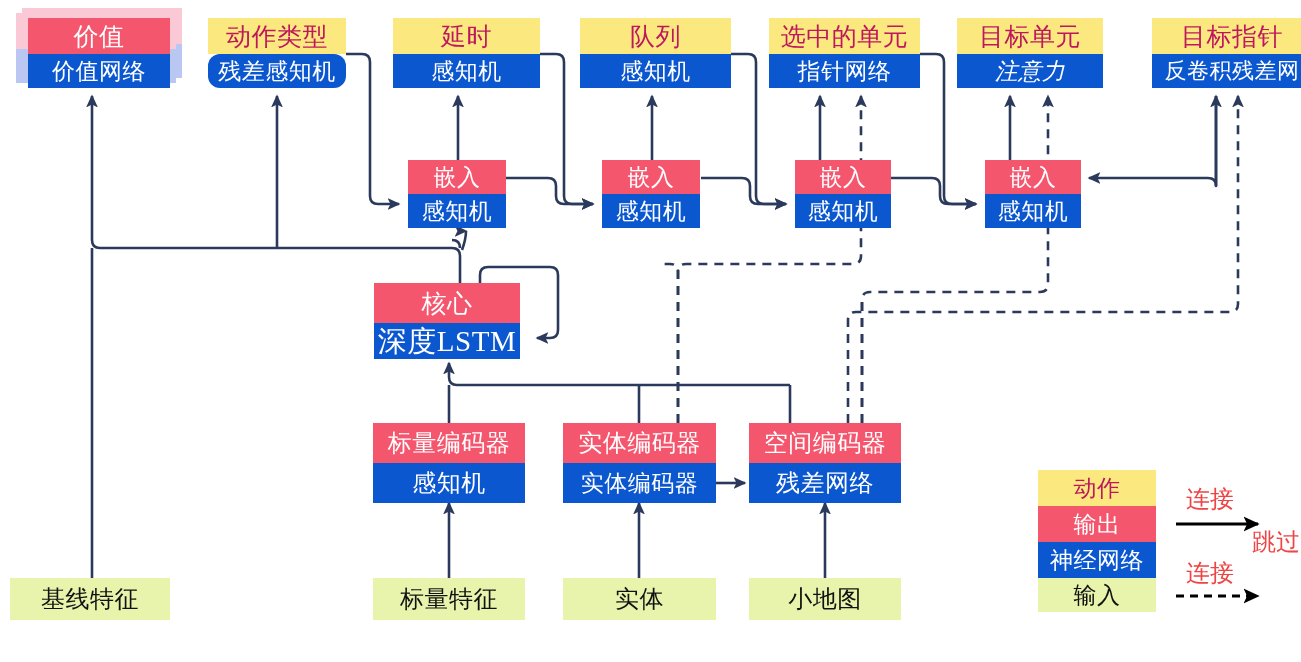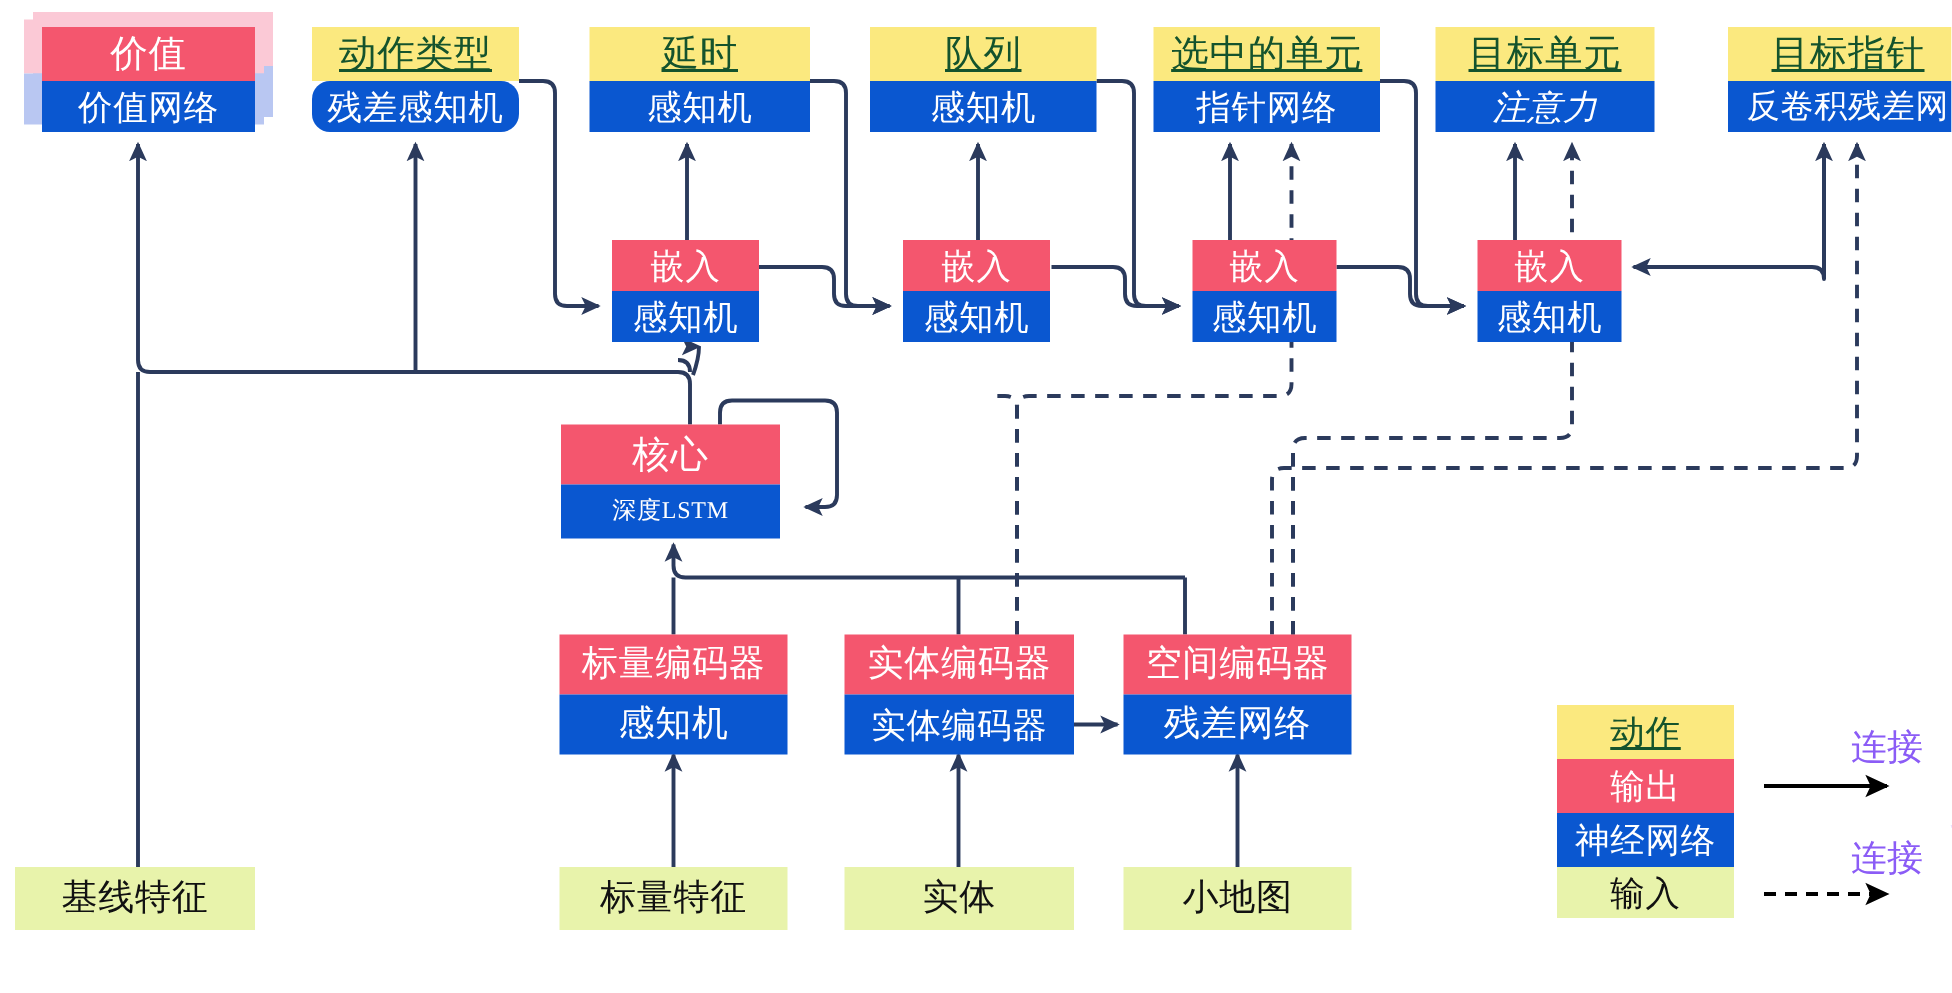--- a/index.html
+++ b/index.html
@@ -27,21 +27,21 @@
   }
   .cell {
     display: flex;
     align-items: center;
     justify-content: center;
     box-sizing: border-box;
     white-space: nowrap;
     line-height: 1;
     letter-spacing: 0.5px;
   }
-  .cell.action  { background: #fbe97f; color: #14532d; text-decoration: underline; }
+  .cell.action  { background: #fbe97f; color: #be185d; }
   .cell.output  { background: #f4566e; color: #ffffff; }
   .cell.network { background: #0a57d0; color: #ffffff; }
   .cell.input   { background: #e8f3ab; color: #111111; }
 
   .shadow-layer {
     position: absolute;
     box-sizing: border-box;
     z-index: 1;
   }
   .shadow-layer .s-top { background: #fbc9d6; }
@@ -67,23 +67,23 @@
   }
   .legend-box {
     position: absolute;
     display: flex;
     flex-direction: column;
     z-index: 3;
   }
   .legend-label {
     position: absolute;
     z-index: 3;
-    color: #8b5cf6;
+    color: #ef4444;
     white-space: nowrap;
-    text-align: right;
+    text-align: left;
     line-height: 1.05;
   }
 </style>
 </head>
 <body>
 
 <div id="stage">
 
   <svg class="wires" viewBox="0 0 1301 662" xmlns="http://www.w3.org/2000/svg">
     <defs>
@@ -205,21 +205,21 @@
     <div class="cell network" style="height:34px; font-size:23px;">感知机</div>
   </div>
 
   <div class="node" style="left:985px; top:160px; width:96px; height:68px;">
     <div class="cell output" style="height:34px; font-size:23px;">嵌入</div>
     <div class="cell network" style="height:34px; font-size:23px;">感知机</div>
   </div>
 
   <div class="node" style="left:374px; top:283px; width:146px; height:80px;">
     <div class="cell output" style="height:40px; font-size:25px;">核心</div>
-    <div class="cell network" style="height:36px; font-size:16px;">深度LSTM</div>
+    <div class="cell network" style="height:36px; font-size:29px;">深度LSTM</div>
   </div>
 
   <div class="node" style="left:373px; top:423px; width:152px; height:80px;">
     <div class="cell output" style="height:40px; font-size:24px;">标量编码器</div>
     <div class="cell network" style="height:40px; font-size:24px;">感知机</div>
   </div>
 
   <div class="node" style="left:563px; top:423px; width:153px; height:80px;">
     <div class="cell output" style="height:40px; font-size:24px;">实体编码器</div>
     <div class="cell network" style="height:40px; font-size:23px;">实体编码器</div>

